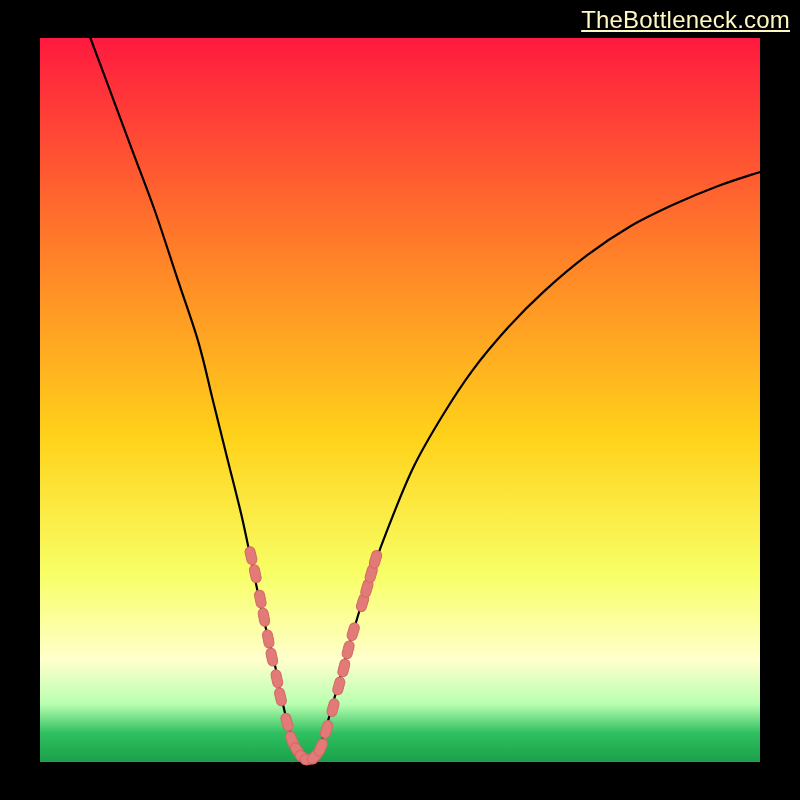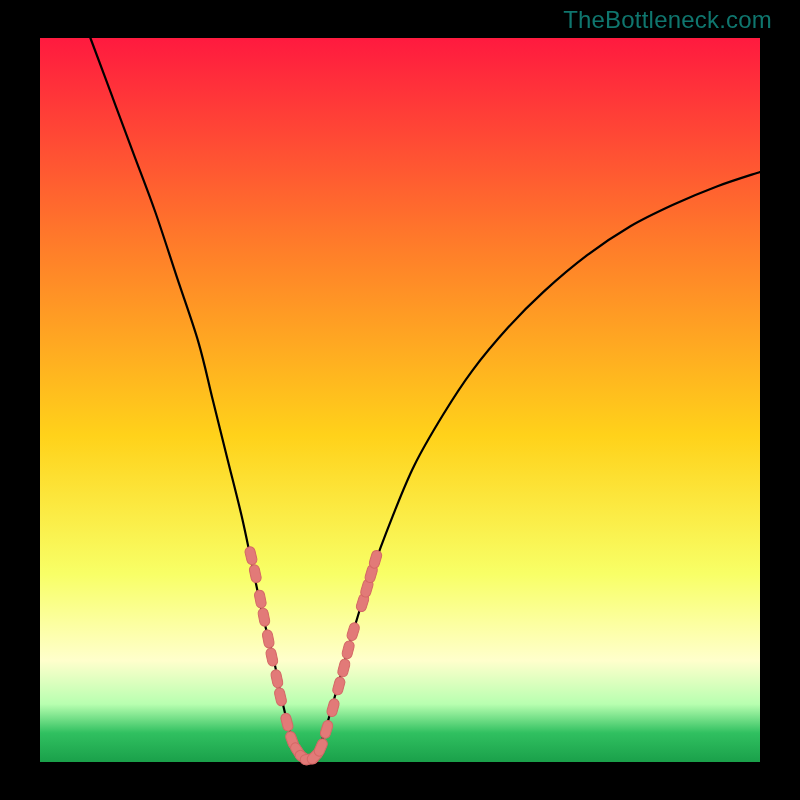--- a/index.html
+++ b/index.html
@@ -12,27 +12,28 @@
     font-family: Arial, Helvetica, sans-serif;
   }
   .frame {
     position: relative;
     width: 800px;
     height: 800px;
   }
   .watermark {
     position: absolute;
     top: 6px;
-    right: 28px;
-    color: #0f766e;
+    right: 10px;
+    color: #fef9c3;
     font-size: 24px;
     font-weight: 400;
     letter-spacing: 0.2px;
     z-index: 5;
     user-select: none;
+    text-decoration: underline;
   }
   svg.plot {
     position: absolute;
     top: 0;
     left: 0;
   }
 </style>
 </head>
 <body>
 

